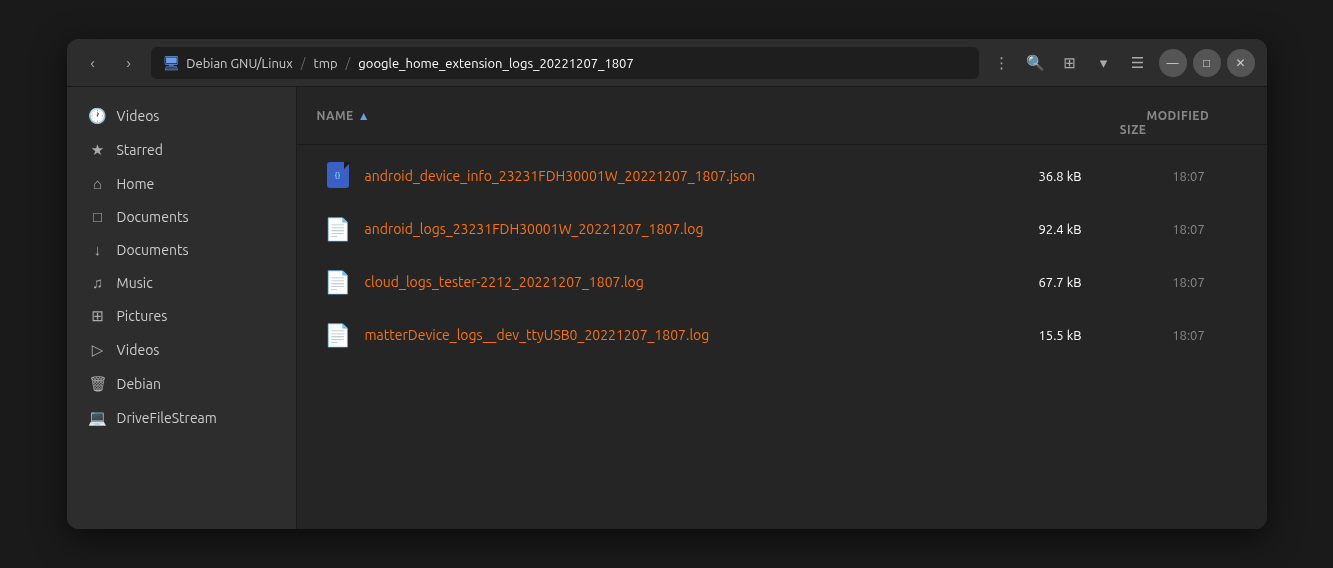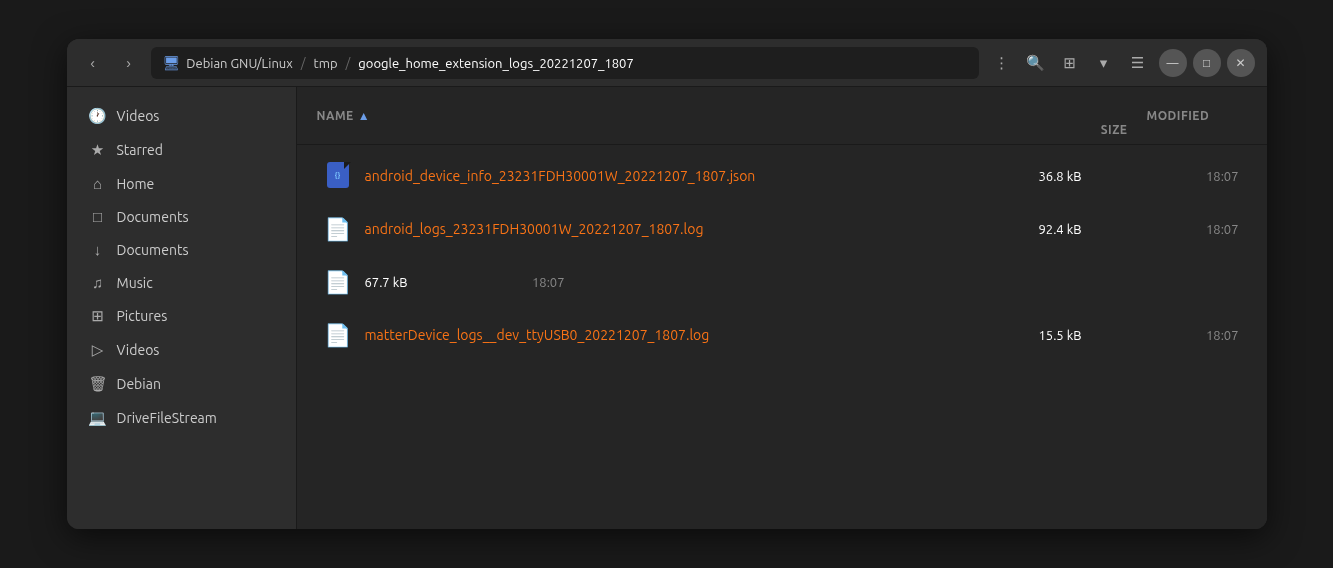--- a/index.html
+++ b/index.html
@@ -164,21 +164,20 @@
     .file-header {
       display: flex;
       align-items: center;
       padding: 8px 20px;
       border-bottom: 1px solid #1a1a1a;
       color: #888;
       font-size: 12px;
       font-weight: 600;
       text-transform: uppercase;
       letter-spacing: 0.5px;
-      gap: 19px;
     }
 
     .col-name { flex: 1; display: flex; align-items: center; gap: 4px; }
     .col-size { width: 100px; text-align: right; margin-top: 28px; }
     .col-modified { width: 100px; text-align: left; }
 
     .sort-arrow { color: #6b9de8; }
 
     .file-list {
       flex: 1;
@@ -213,21 +212,21 @@
     }
 
     .file-size {
       width: 100px;
       color: #ffffff;
       font-size: 13px;
     }
 
     .file-modified {
       width: 100px;
-      text-align: right;
+      text-align: center;
       color: #888;
       font-size: 13px;
     }
 
     
     ::-webkit-scrollbar { width: 6px; }
     ::-webkit-scrollbar-track { background: transparent; }
     ::-webkit-scrollbar-thumb { background: #444; border-radius: 3px; }
   </style>
 </head>
@@ -337,20 +336,21 @@
         </div>
       <div class="file-name">android_logs_23231FDH30001W_20221207_1807.log</div>
       <div class="file-size">92.4 kB</div>
       <div class="file-modified">18:07</div>
     </div>
           <div class="file-row">
 
         <div class="file-icon">
           <span style="color:#777;font-size:22px;">📄</span>
         </div>
+      <div class="file-name">cloud_logs_tester-2212_20221207_1807.log</div>
       <div class="file-size">67.7 kB</div>
       <div class="file-modified">18:07</div>
     </div>
           <div class="file-row">
 
         <div class="file-icon">
           <span style="color:#777;font-size:22px;">📄</span>
         </div>
       <div class="file-name">matterDevice_logs__dev_ttyUSB0_20221207_1807.log</div>
       <div class="file-size">15.5 kB</div>

